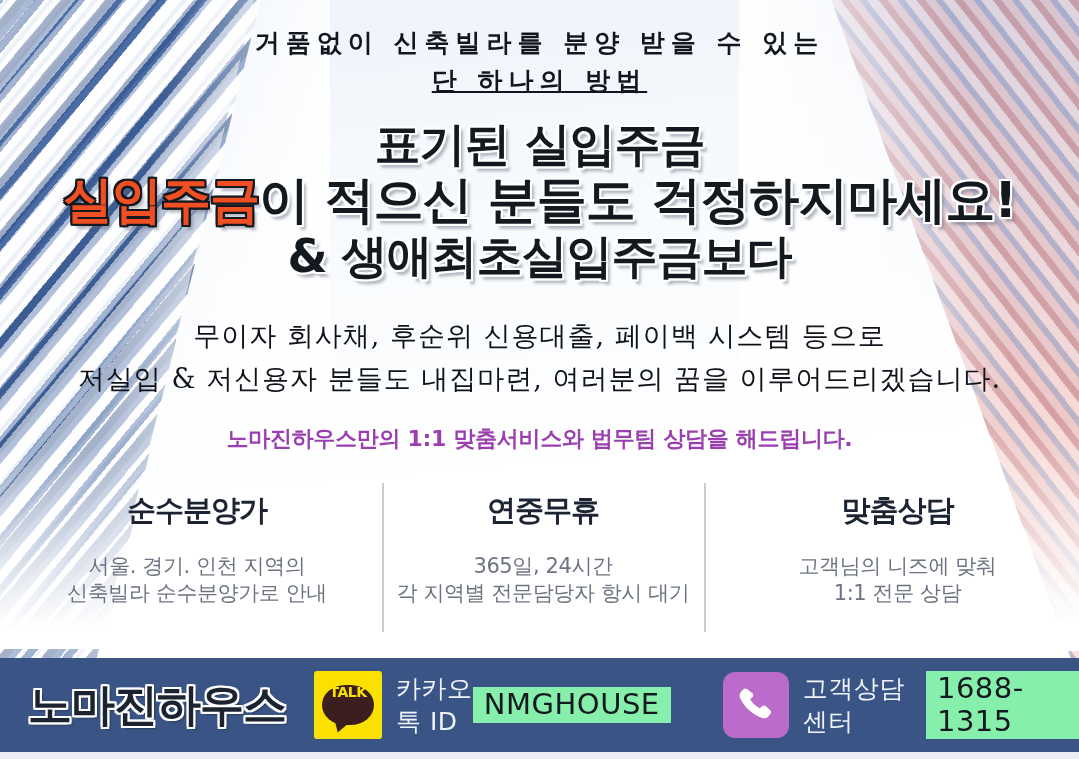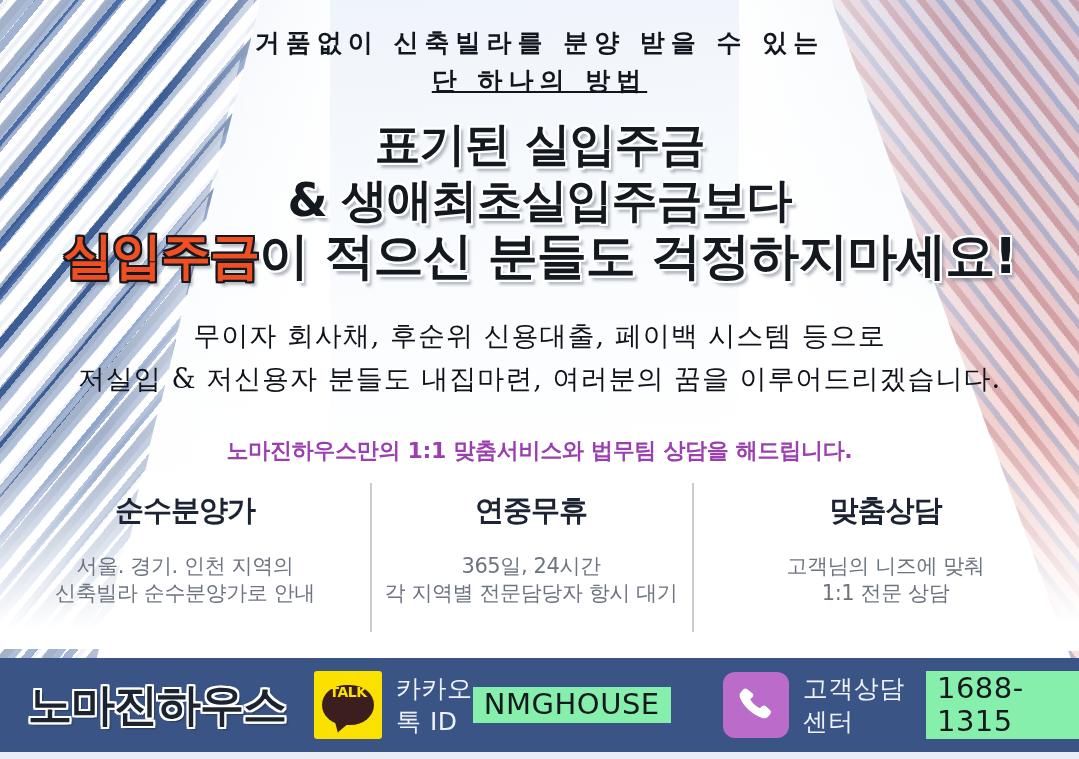--- a/index.html
+++ b/index.html
@@ -157,35 +157,36 @@
     font-family:"DejaVu Serif", serif;
     font-size:27px;
     color:#10131a;
     line-height:43px;
     letter-spacing:1px;
   }
   .body-copy span { display:block; }
 
   .purple-line {
     text-align:center;
-    margin-top:36px;
+    margin-top:24px;
     font-family:"DejaVu Sans", sans-serif;
     font-size:22px;
     font-weight:700;
     color:#9b3fb0;
     letter-spacing:-.3px;
   }
 
   
   .features {
     position:absolute;
     left:0; top:483px;
     width:1079px; height:152px;
     display:flex;
     z-index:6;
+    padding-left:12px;
   }
   .feat {
     flex:0 0 auto;
     text-align:center;
     position:relative;
     padding-top:8px;
   }
   .feat.c1 { width:370px; }
   .feat.c2 { width:322px; }
   .feat.c3 { width:387px; }
@@ -339,22 +340,22 @@
 
   <div class="content">
 
     <div class="subhead">
       <span class="l1">거품없이 신축빌라를 분양 받을 수 있는</span>
       <span class="l2">단 하나의 방법</span>
     </div>
 
     <div class="headline">
       <span class="hl-line">표기된 실입주금</span>
+      <span class="hl-line big"><span class="hl-accent">실입주금</span><span>이 적으신 분들도 걱정하지마세요!</span></span>
       <span class="hl-line">&amp; 생애최초실입주금보다</span>
-      <span class="hl-line big"><span class="hl-accent">실입주금</span><span>이 적으신 분들도 걱정하지마세요!</span></span>
     </div>
 
     <div class="body-copy">
       <span>무이자 회사채, 후순위 신용대출, 페이백 시스템 등으로</span>
       <span>저실입 &amp; 저신용자 분들도 내집마련, 여러분의 꿈을 이루어드리겠습니다.</span>
     </div>
 
     <div class="purple-line">노마진하우스만의 1:1 맞춤서비스와 법무팀 상담을 해드립니다.</div>
   </div>
 

